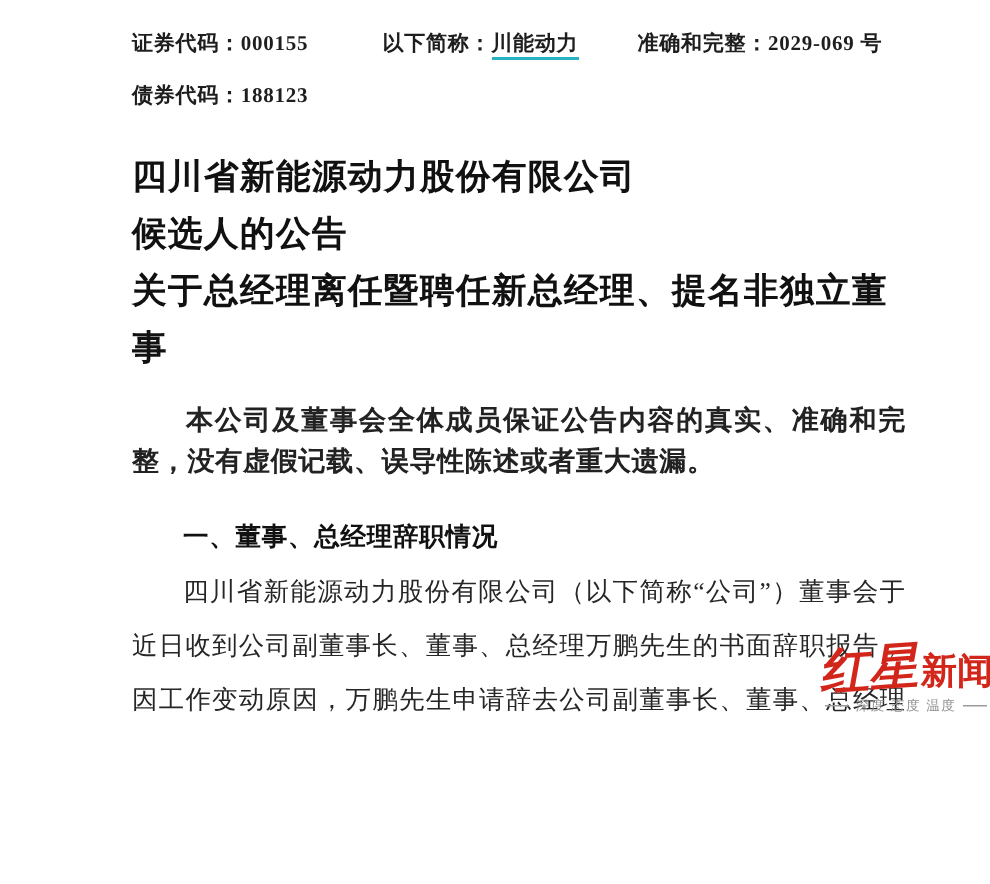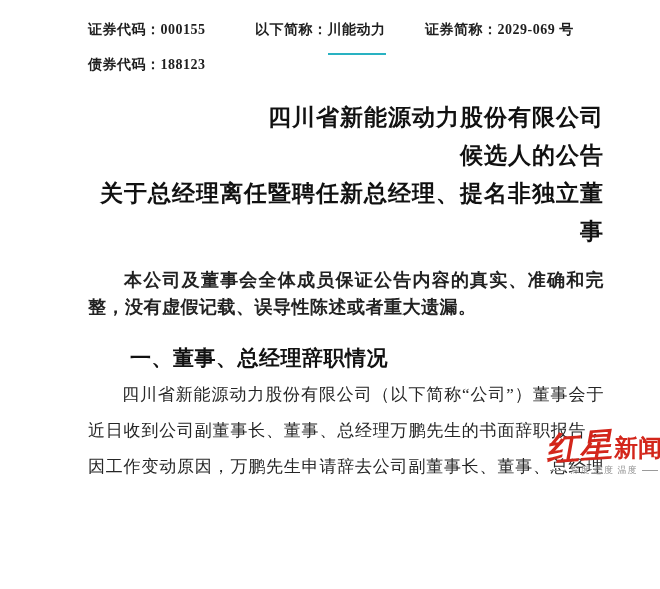--- a/index.html
+++ b/index.html
@@ -11,31 +11,31 @@
     font-family:"Liberation Serif", serif;
     color:#1e1e1e;
   }
   .content{margin:0 56px 0 88px;}
   
   .doc-header{padding-top:20px;font-size:14px;font-weight:bold;letter-spacing:0.5px;}
   .h-row{display:flex;align-items:baseline;line-height:20px;margin-bottom:15px;white-space:nowrap;}
   .h-item{display:inline-block;}
   .h-w1{width:167px;}
   .h-w2{width:170px;}
-  .ul-link{border-bottom:2px solid #29b2c2;padding-bottom:16px;color:#1e1e1e;text-decoration:none;}
+  .ul-link{border-bottom:2px solid #29b2c2;padding-bottom:1px;color:#1e1e1e;text-decoration:none;}
   
-  .doc-title{margin-top:24px;text-align:right;font-size:23px;font-weight:bold;line-height:38px;letter-spacing:1px;color:#111;}
+  .doc-title{margin-top:24px;text-align:left;font-size:23px;font-weight:bold;line-height:38px;letter-spacing:1px;color:#111;}
   
   .disclaimer{
     margin:16px 0 0 0;
     font-size:18px;font-weight:bold;line-height:27px;
     letter-spacing:0.5px;text-indent:2em;text-align:justify;color:#222;
   }
   
-  .sec-heading{margin:26px 0 0 0;font-size:21px;font-weight:bold;line-height:22px;text-indent:2em;letter-spacing:0.5px;color:#111;}
+  .sec-heading{margin:26px 0 0 0;font-size:17px;font-weight:bold;line-height:22px;text-indent:2em;letter-spacing:0.5px;color:#111;}
   
   .body-para{
     margin:8px 0 0 0;
     font-size:17px;line-height:36px;letter-spacing:0.6px;
     text-indent:2em;text-align:justify;color:#262626;
   }
   
   .watermark{
     position:absolute;right:-14px;bottom:2px;
     width:140px;text-align:center;background:transparent;
@@ -62,21 +62,21 @@
 </head>
 <body>
 
 <div class="page">
   <div class="content">
 
     <div class="doc-header">
       <div class="h-row">
         <span class="h-item h-w1"><span>证券代码：</span><span>000155</span></span>
         <span class="h-item h-w2"><span>以下简称：</span><span class="ul-link">川能动力</span></span>
-        <span class="h-item"><span>证券简称：</span><span>2029-069 号</span></span>
+        <span class="h-item"><span>准确和完整：</span><span>2029-069 号</span></span>
       </div>
       <div class="h-row">
         <span class="h-item h-w1"><span>债券代码：</span><span>188123</span></span>
       </div>
     </div>
 
     <div class="doc-title">
       <div>四川省新能源动力股份有限公司</div>
       <div>候选人的公告</div>
       <div>关于总经理离任暨聘任新总经理、提名非独立董事</div>

